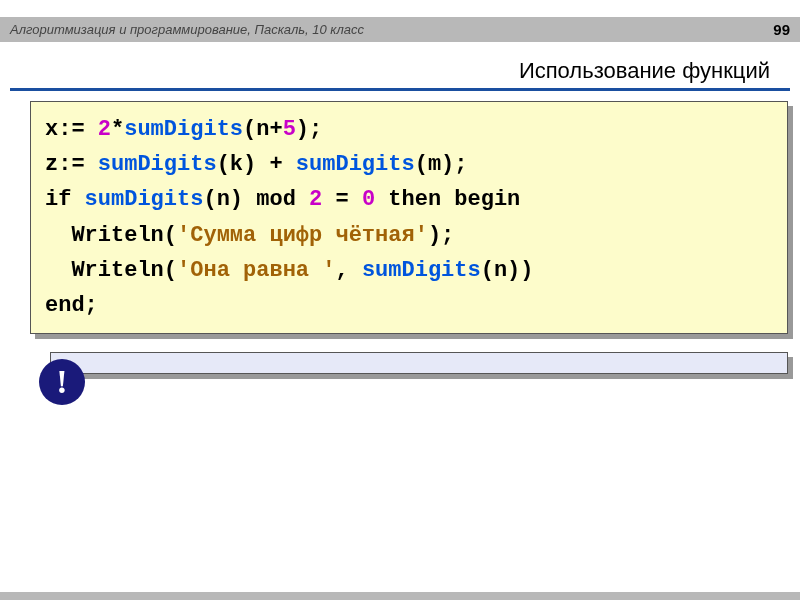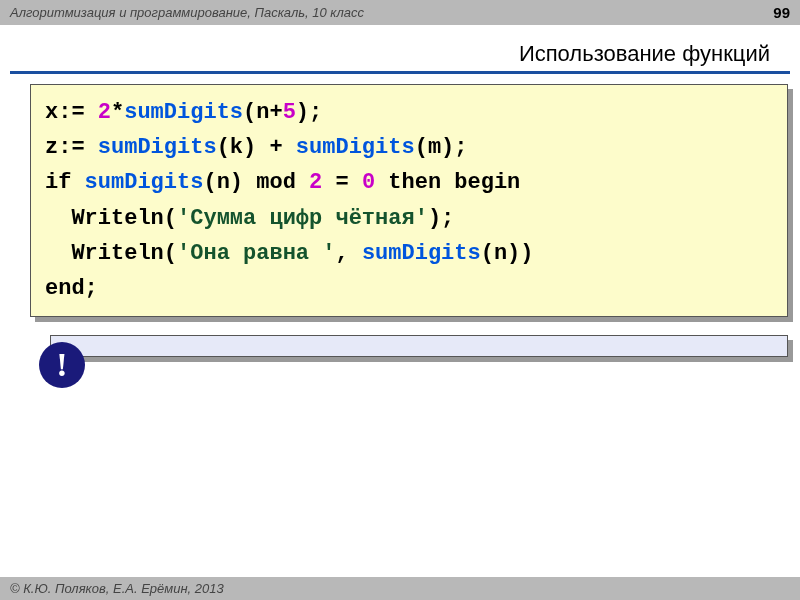--- a/index.html
+++ b/index.html
@@ -9,21 +9,21 @@
     background: #fff;
     position: relative;
     overflow: hidden;
   }
   .header {
     background: #b8b8b8;
     padding: 4px 10px;
     font-size: 13px;
     font-style: italic;
     color: #444;
-    display: flex; justify-content: space-between; align-items: center;
+    display: flex; justify-content: space-between; align-items: center; margin-top: 17px;
   }
   .header .pagenum { font-weight: bold; color: #000; font-size: 15px; font-style: normal; }
   .title {
     font-size: 22px;
     color: #000;
     padding: 16px 20px 4px 20px;
     border-bottom: 3px solid #1a4fa0;
     margin: 0 10px 10px 10px;
     font-family: Arial, sans-serif;
     text-align: right;
@@ -38,21 +38,21 @@
     padding: 10px 14px;
     font-family: "Courier New", monospace;
     font-size: 22px;
     font-weight: bold;
     line-height: 1.6;
     box-shadow: 5px 5px 0 #999;
     white-space: pre;
   }
   .kw-blue { color: #0055dd; }
   .kw-num  { color: #c800c8; }
-  .kw-str  { color: #14532d; }
+  .kw-str  { color: #a16207; }
   .kw-black{ color: #000; }
   .infobox-wrap {
     margin: 18px 12px 0 50px;
     position: relative;
   }
   .infobox {
     background: #e6e9f8;
     border: 1.5px solid #555;
     padding: 10px 14px 10px 50px;
     font-size: 20px;
@@ -100,14 +100,13 @@
   <div class="codebox"><span class="code-line"><span class="kw-black">x:= </span><span class="kw-num">2</span><span class="kw-black">*</span><span class="kw-blue">sumDigits</span><span class="kw-black">(n+</span><span class="kw-num">5</span><span class="kw-black">);</span></span><span class="code-line"><span class="kw-black">z:= </span><span class="kw-blue">sumDigits</span><span class="kw-black">(k) + </span><span class="kw-blue">sumDigits</span><span class="kw-black">(m);</span></span><span class="code-line"><span class="kw-black">if </span><span class="kw-blue">sumDigits</span><span class="kw-black">(n) </span><span class="kw-black">mod </span><span class="kw-num">2</span><span class="kw-black"> = </span><span class="kw-num">0</span><span class="kw-black"> then begin</span></span><span class="code-line"><span class="kw-black">  Writeln(</span><span class="kw-str">'Сумма цифр чётная'</span><span class="kw-black">);</span></span><span class="code-line"><span class="kw-black">  Writeln(</span><span class="kw-str">'Она равна '</span><span class="kw-black">, </span><span class="kw-blue">sumDigits</span><span class="kw-black">(n))</span></span><span class="code-line"><span class="kw-black">end;</span></span></div>
 </div>
 
 <div class="infobox-wrap">
   <div class="infobox">
     <div class="exclaim">!</div>
   </div>
 </div>
 
 <div class="footer">
-  <span>© К.Ю. Поляков, Е.А. Ерёмин, 2013</span>
 </div>
 
 </body></html>

